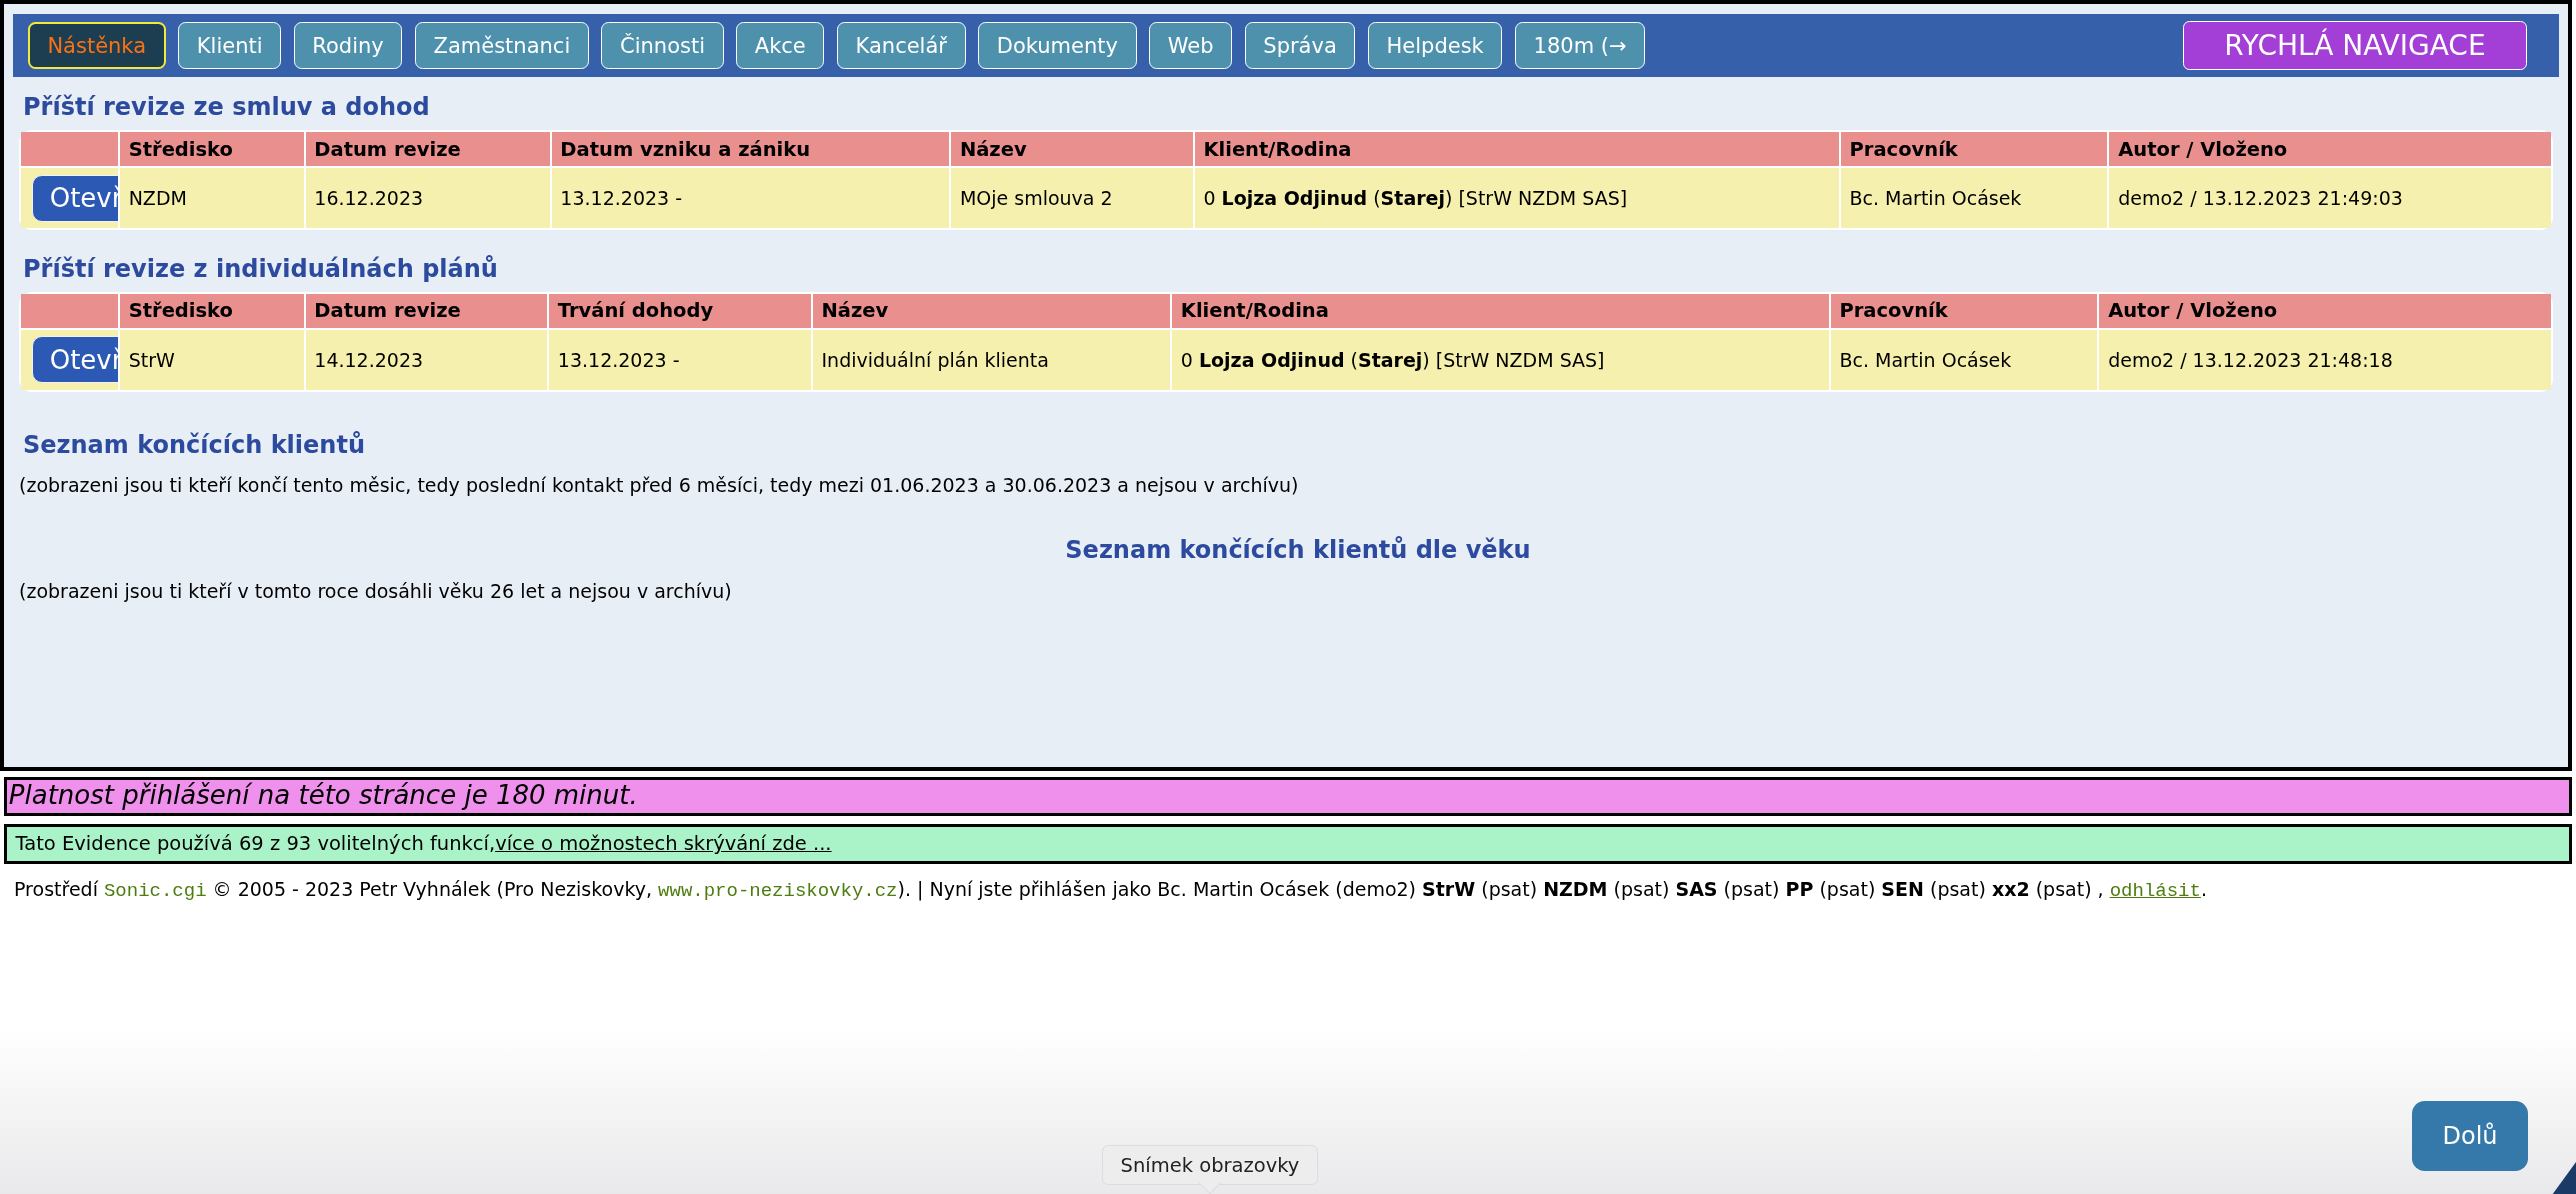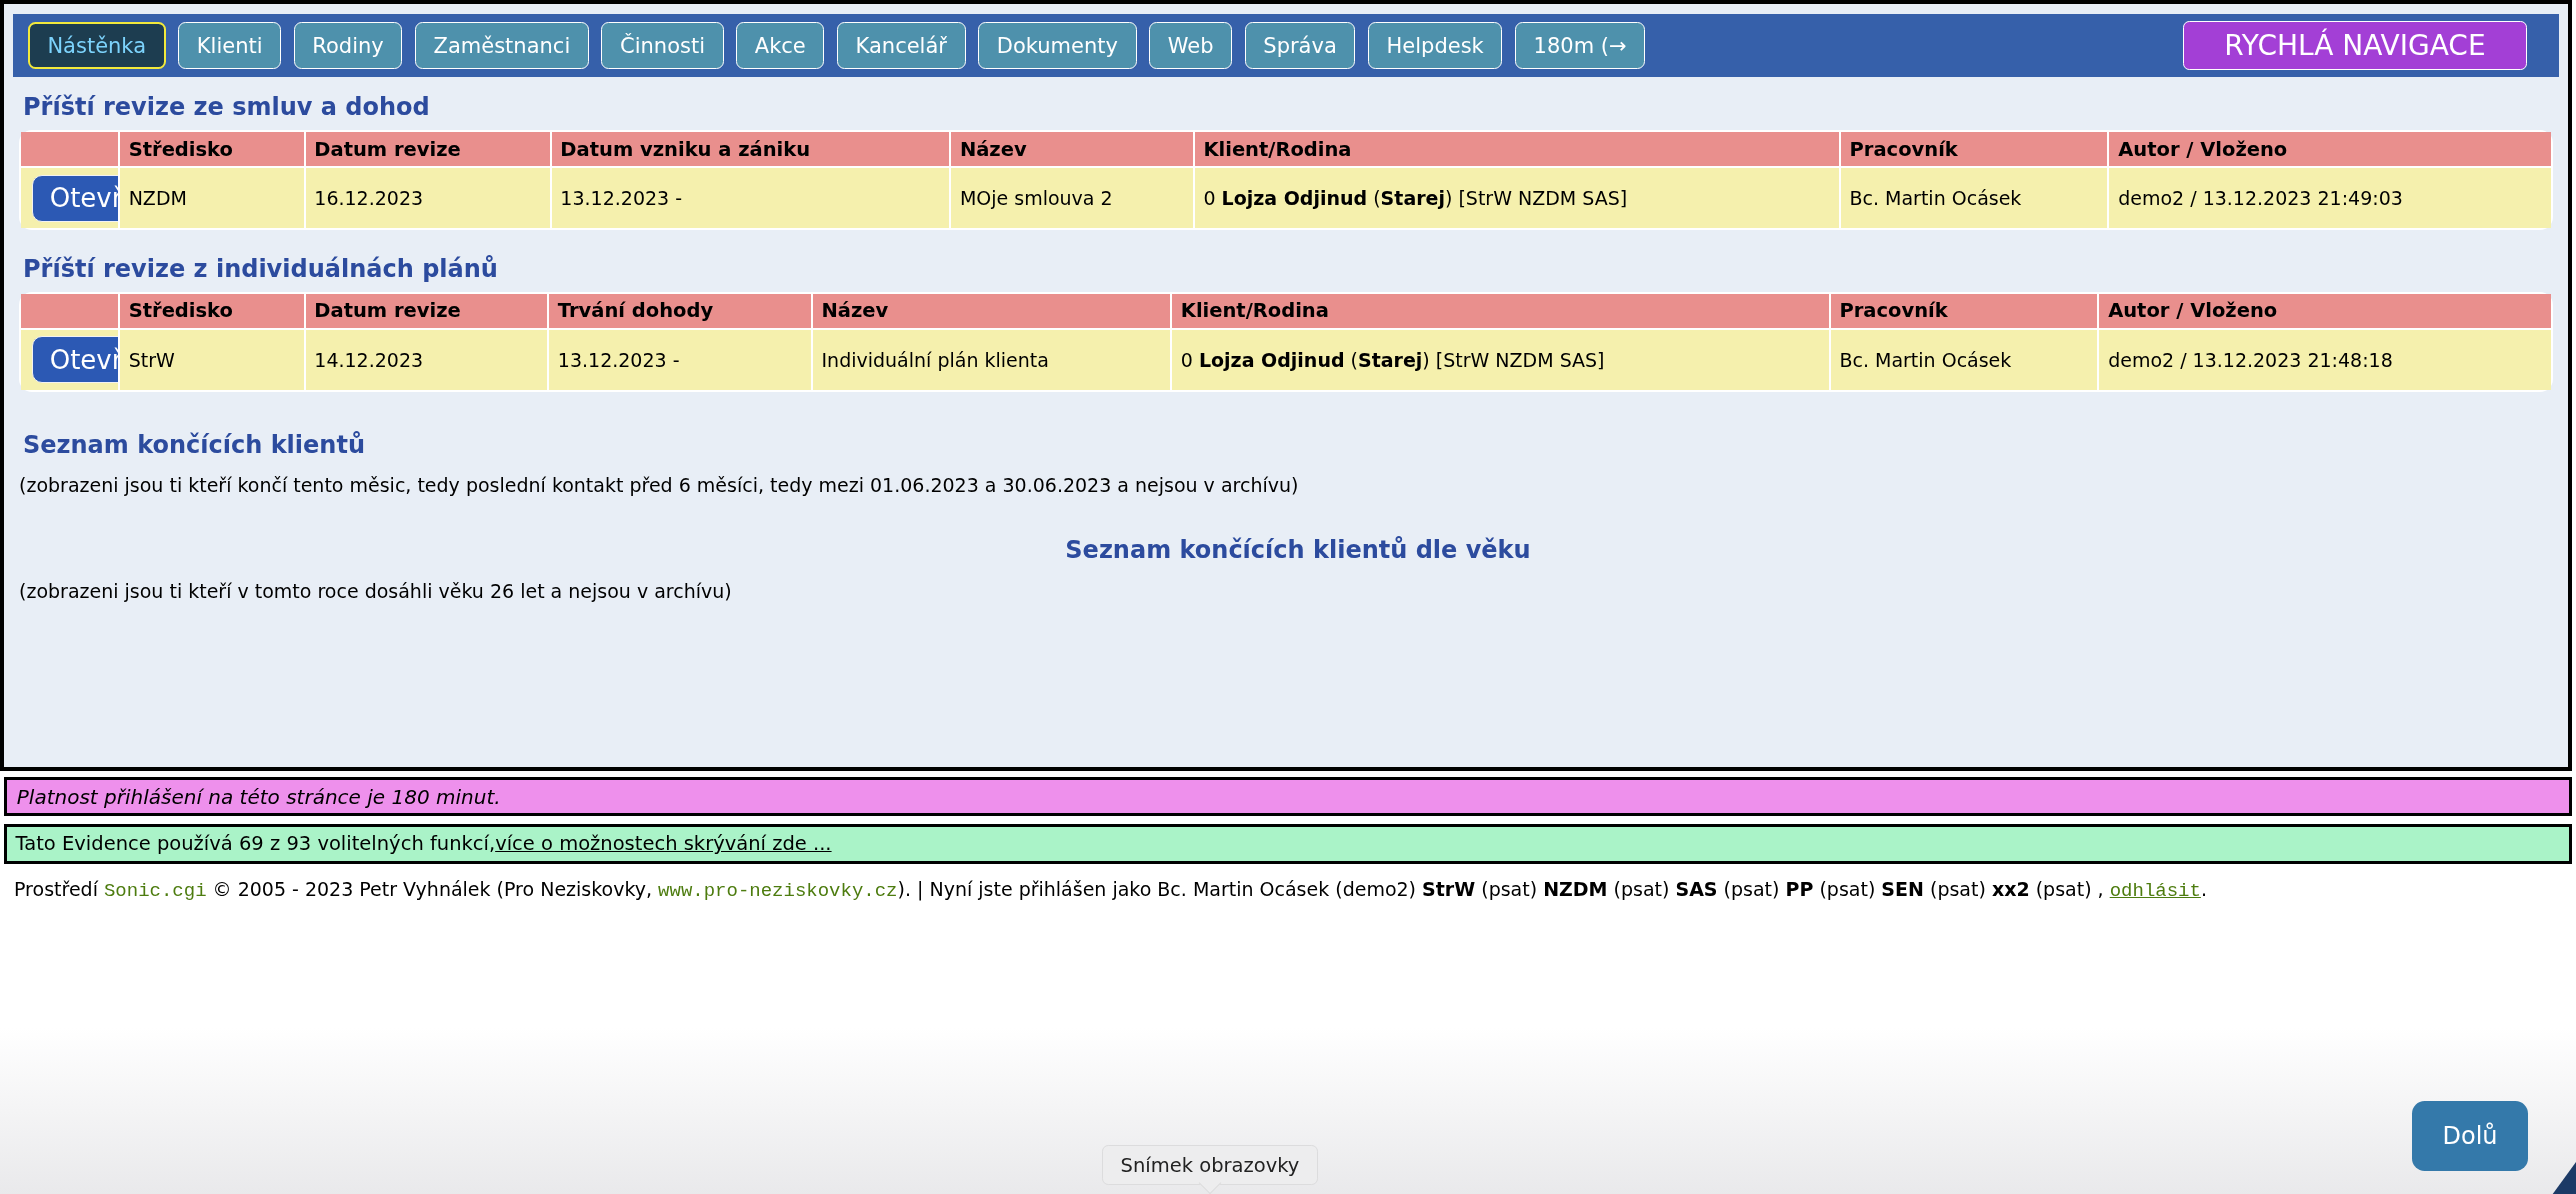--- a/index.html
+++ b/index.html
@@ -39,21 +39,21 @@
     color: #ffffff;
     font-size: 21px;
     display: flex;
     align-items: center;
     white-space: nowrap;
     cursor: pointer;
   }
   .nav-btn.active {
     background: #1d3d50;
     border: 2.5px solid #f2e93b;
-    color: #7dd3fc;
+    color: #f97316;
   }
   .nav-spacer { flex: 1; }
   .quick-nav-btn {
     height: 49px;
     padding: 0 40px;
     background: #a33fd6;
     border: 1.9px solid #ffffff;
     border-radius: 6.3px;
     color: #ffffff;
     font-size: 28px;
@@ -150,23 +150,23 @@
   }
   .bold { font-weight: bold; }
 
   
   .session-bar {
     margin: 6.3px 3.8px 0 3.8px;
     border: 3.1px solid #000;
     background: #ee90ec;
     height: 39px;
     display: flex;
-    align-items: center;
-    padding-left: 10px;
-    font-size: 20px;
+    align-items: flex-start;
+    padding-left: 2px;
+    font-size: 26px;
     font-style: italic;
   }
   .functions-bar {
     margin: 7.5px 3.8px 0 3.8px;
     border: 3.1px solid #000;
     background: #aaf3c8;
     height: 40px;
     display: flex;
     align-items: center;
     padding-left: 8.8px;

